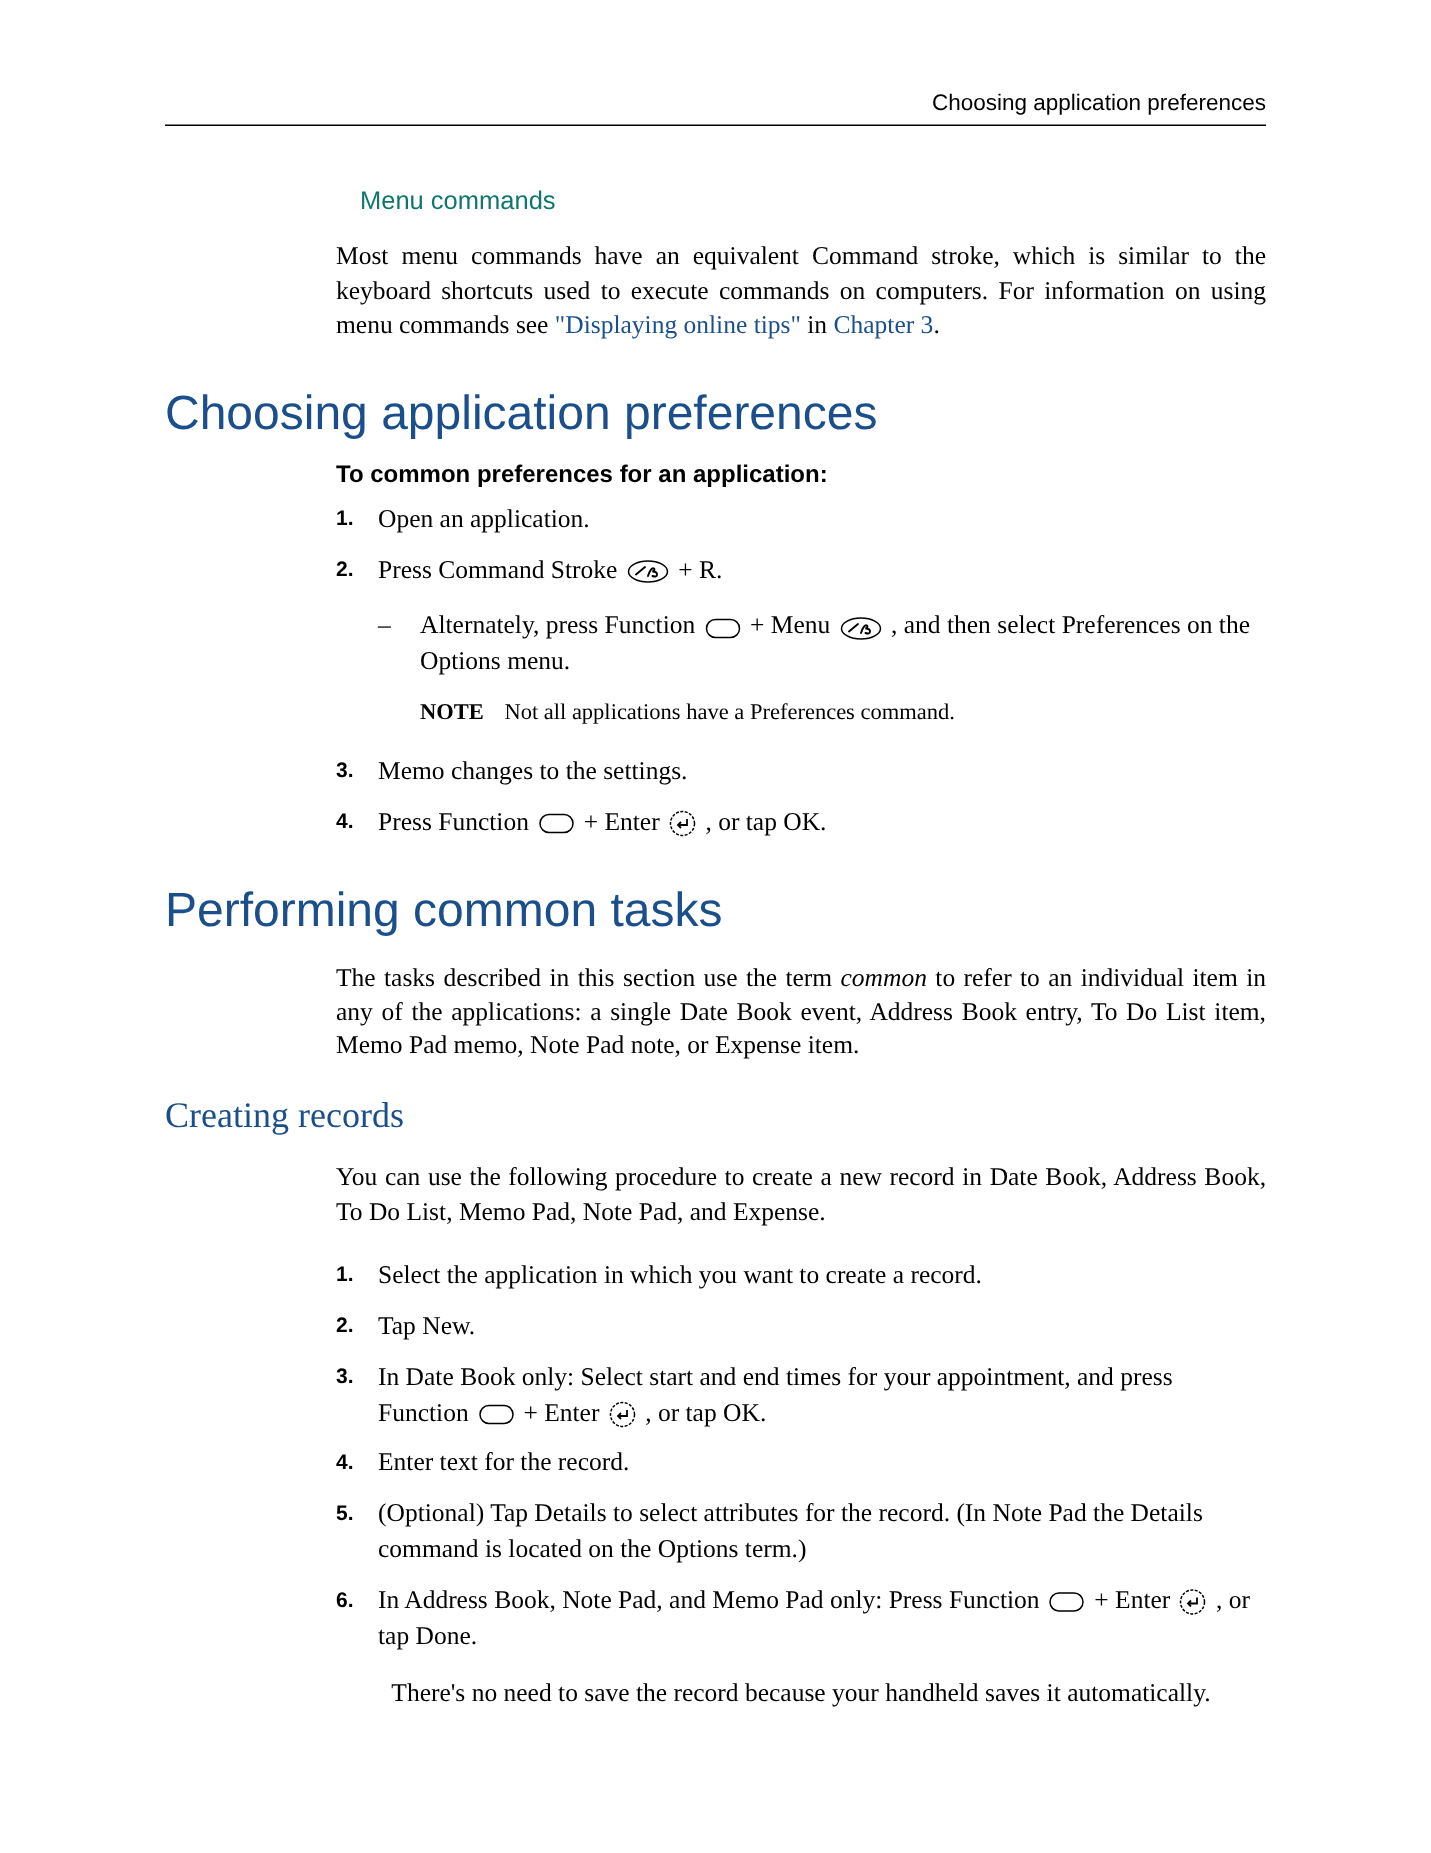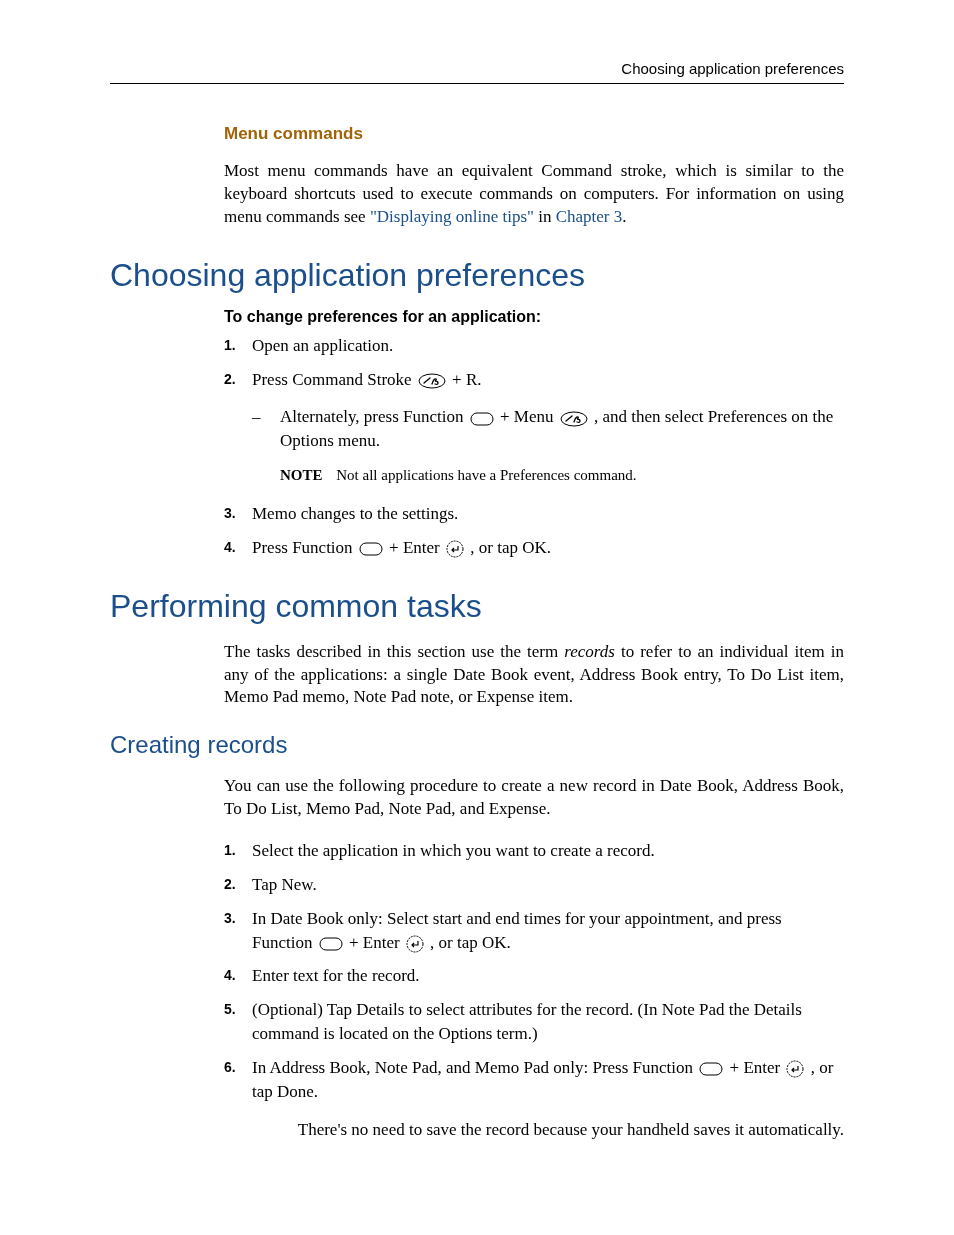--- a/index.html
+++ b/index.html
@@ -17,24 +17,24 @@
     text-align: right;
     font-family: Arial, Helvetica, sans-serif;
     font-size: 15px;
     color: #000;
     padding-bottom: 6px;
     border-bottom: 1px solid #000;
     margin-bottom: 40px;
   }
   .h3-blue {
     font-family: Arial, Helvetica, sans-serif;
-    font-weight: bold;
-    color: #a16207;
-    font-size: 17px;
-    margin: 0 0 6px 0;
+    font-weight: normal;
+    color: #0f766e;
+    font-size: 17px;
+    margin: 0 0 6px 16px;
     letter-spacing: 0;
   }
   .body-block {
     margin-left: 114px;
   }
   .para {
     font-size: 17px;
     line-height: 1.35;
     margin: 16px 0 18px 0;
     text-align: justify;
@@ -45,21 +45,21 @@
   .h1-blue {
     font-family: "Arial Narrow", Arial, Helvetica, sans-serif;
     font-stretch: condensed;
     font-weight: normal;
     color: #1a4f8c;
     font-size: 32px;
     margin: 28px 0 14px 0;
     letter-spacing: 0;
   }
   .h2-blue {
-    font-family: Liberation Sans, sans-serif;
+    font-family: Liberation Serif, serif;
     font-stretch: condensed;
     font-weight: normal;
     color: #1a4f8c;
     font-size: 24px;
     margin: 22px 0 10px 0;
   }
   .proc-title {
     font-family: "Arial Narrow", Arial, Helvetica, sans-serif;
     font-stretch: condensed;
     font-weight: bold;
@@ -129,21 +129,21 @@
 
   <div class="body-block">
     <div class="h3-blue">Menu commands</div>
     <p class="para">
       <span>Most menu commands have an equivalent Command stroke, which is similar to the keyboard shortcuts used to execute commands on computers. For information on using menu commands see </span><span class="link">"Displaying online tips"</span><span> in </span><span class="link">Chapter 3</span><span>.</span>
     </p>
   </div>
 
   <div class="h1-blue">Choosing application preferences</div>
   <div class="body-block">
-    <div class="proc-title">To change preferences for an application:</div>
+    <div class="proc-title">To common preferences for an application:</div>
     <ol class="steps">
       <li>
         <span class="num">1.</span>
         <span class="txt">Open an application.</span>
       </li>
       <li>
         <span class="num">2.</span>
         <span class="txt">
           <span>Press Command Stroke </span>
           <span class="icon">
@@ -202,21 +202,21 @@
           </span>
           <span>, or tap OK.</span>
         </span>
       </li>
     </ol>
   </div>
 
   <div class="h1-blue">Performing common tasks</div>
   <div class="body-block">
     <p class="para" style="text-align:justify">
-      <span>The tasks described in this section use the term </span><span class="italic">records</span><span> to refer to an individual item in any of the applications: a single Date Book event, Address Book entry, To Do List item, Memo Pad memo, Note Pad note, or Expense item.</span>
+      <span>The tasks described in this section use the term </span><span class="italic">common</span><span> to refer to an individual item in any of the applications: a single Date Book event, Address Book entry, To Do List item, Memo Pad memo, Note Pad note, or Expense item.</span>
     </p>
   </div>
 
   <div class="h2-blue">Creating records</div>
   <div class="body-block">
     <p class="para">You can use the following procedure to create a new record in Date Book, Address Book, To Do List, Memo Pad, Note Pad, and Expense.</p>
     <ol class="steps">
       <li>
         <span class="num">1.</span>
         <span class="txt">Select the application in which you want to create a record.</span>
@@ -265,16 +265,16 @@
           <span class="icon">
             <svg width="18" height="18" viewBox="0 0 18 18">
                 <circle cx="9" cy="9" r="8" fill="none" stroke="#000" stroke-width="1" stroke-dasharray="2 1"></circle>
                 <path d="M12 6 L12 10 L6 10 M8 8 L6 10 L8 12" fill="none" stroke="#000" stroke-width="1.2"></path>
               </svg>
           </span>
           <span>, or tap Done.</span>
         </span>
       </li>
     </ol>
-    <p class="para" style="text-align:right">There's no need to save the record because your handheld saves it automatically.</p>
+    <p class="para" style="text-align:center">There's no need to save the record because your handheld saves it automatically.</p>
   </div>
 
 </div>
 
 </body></html>

